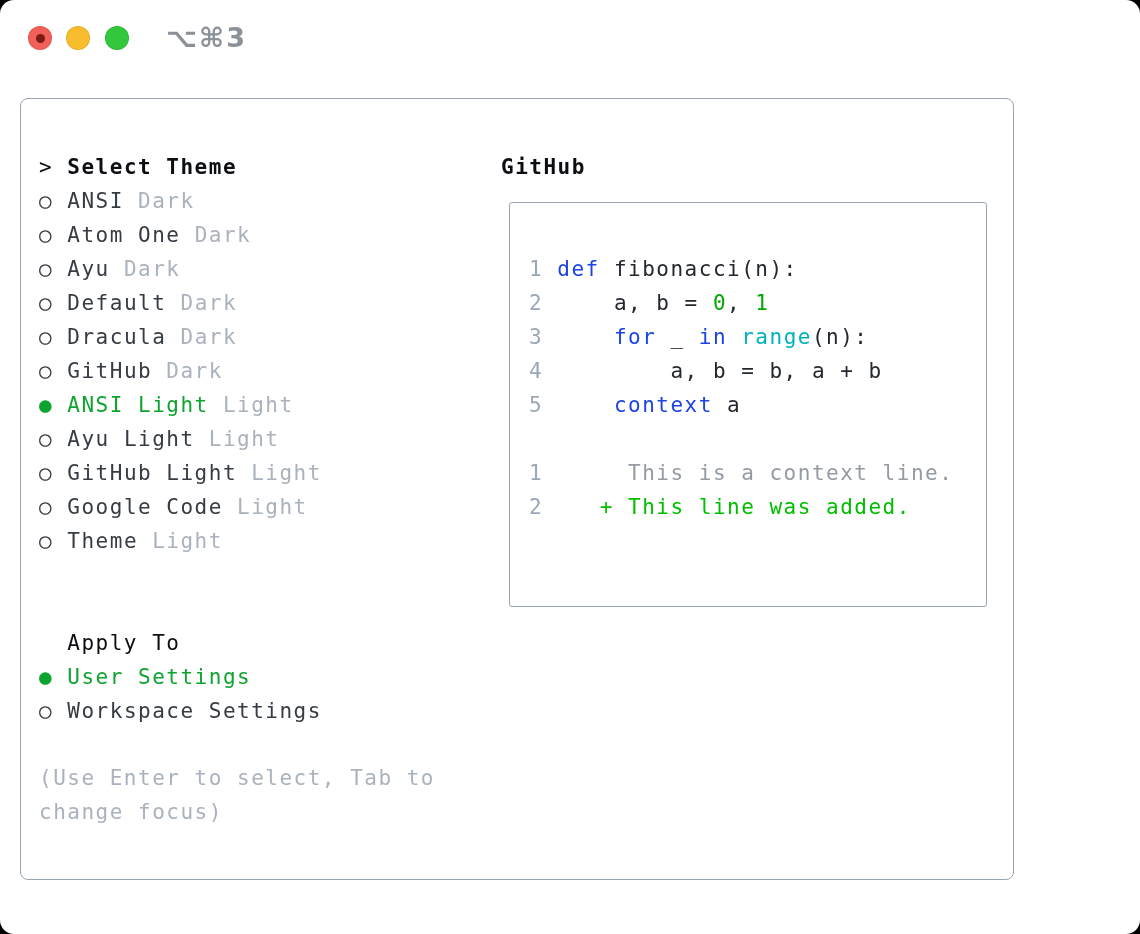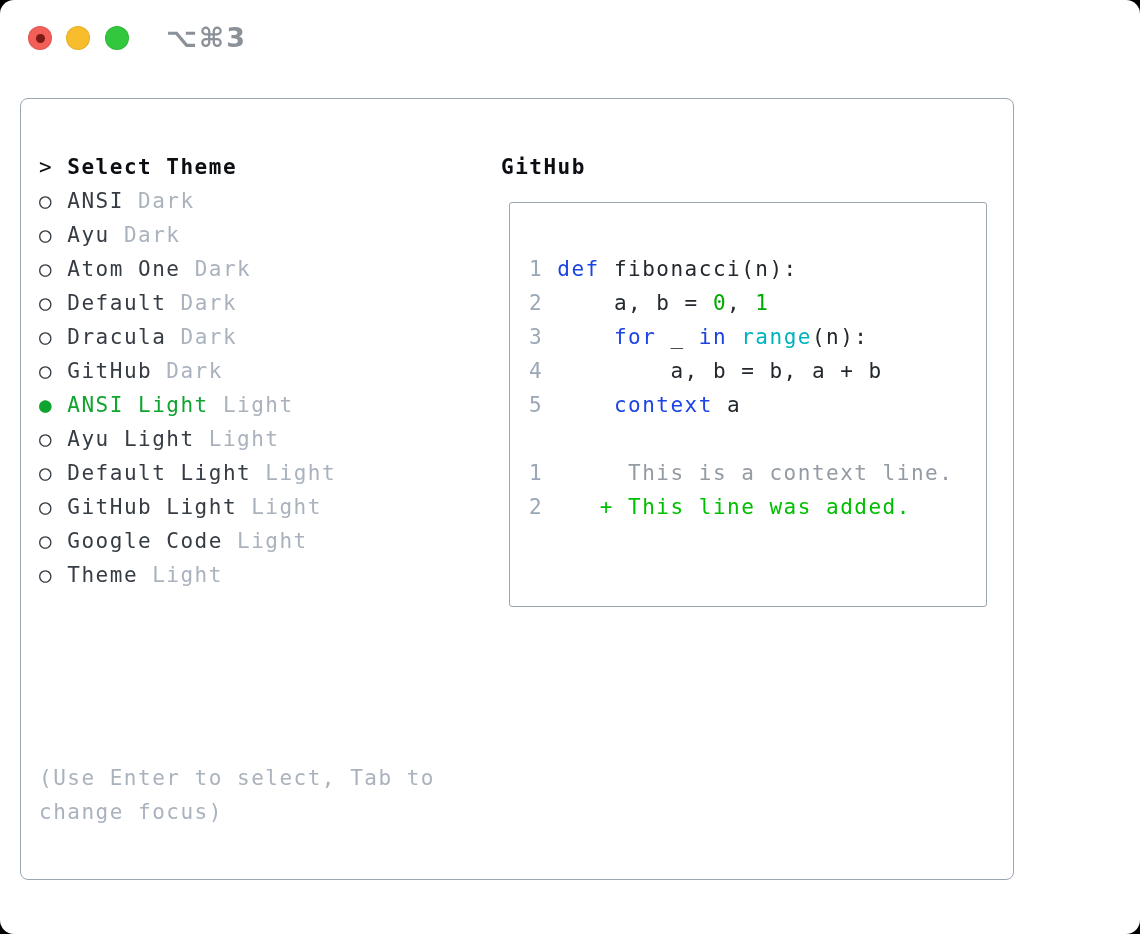--- a/index.html
+++ b/index.html
@@ -53,34 +53,40 @@
   <span class="tl yellow" style="background: rgb(248, 189, 45);"></span>
   <span class="tl green" style="background: rgb(50, 199, 60);"></span>
   <span class="win-title">⌥⌘3</span>
 
   <div class="panel">
 
     <div class="left-pane">
       <div class="row"><span class="prefix">&gt;</span><span> </span><span class="hdr">Select Theme</span></div>
       <div id="theme-list">
           <div class="row"><span class="marker">○</span><span> </span><span class="name">ANSI</span><span> </span><span class="variant">Dark</span></div>
+          <div class="row"><span class="marker">○</span><span> </span><span class="name">Atom One</span><span> </span><span class="variant">Dark</span></div>
           <div class="row"><span class="marker">○</span><span> </span><span class="name">Ayu</span><span> </span><span class="variant">Dark</span></div>
-          <div class="row"><span class="marker">○</span><span> </span><span class="name">Atom One</span><span> </span><span class="variant">Dark</span></div>
           <div class="row"><span class="marker">○</span><span> </span><span class="name">Default</span><span> </span><span class="variant">Dark</span></div>
           <div class="row"><span class="marker">○</span><span> </span><span class="name">Dracula</span><span> </span><span class="variant">Dark</span></div>
           <div class="row"><span class="marker">○</span><span> </span><span class="name">GitHub</span><span> </span><span class="variant">Dark</span></div>
           <div class="row selected"><span class="marker">●</span><span> </span><span class="name">ANSI Light</span><span> </span><span class="variant">Light</span></div>
           <div class="row"><span class="marker">○</span><span> </span><span class="name">Ayu Light</span><span> </span><span class="variant">Light</span></div>
-          <div class="row"><span class="marker">○</span><span> </span><span class="name">Default Light</span><span> </span><span class="variant">Light</span></div>
           <div class="row"><span class="marker">○</span><span> </span><span class="name">GitHub Light</span><span> </span><span class="variant">Light</span></div>
           <div class="row"><span class="marker">○</span><span> </span><span class="name">Google Code</span><span> </span><span class="variant">Light</span></div>
           <div class="row"><span class="marker">○</span><span> </span><span class="name">Theme</span><span> </span><span class="variant">Light</span></div>
         </div>
     </div>
 
+    <div class="apply-pane">
+      <div class="row apply-header"><span>  </span><span>Apply To</span></div>
+      <div id="apply-list">
+          <div class="row selected"><span class="marker">●</span><span> </span><span class="name">User Settings</span></div>
+          <div class="row"><span class="marker">○</span><span> </span><span class="name">Workspace Settings</span></div>
+        </div>
+    </div>
 
     <div class="hint">(Use Enter to select, Tab to change focus)</div>
 
     <div class="row preview-header"><span class="hdr">GitHub</span></div>
 
     <div class="preview-box">
       <div class="preview-lines" id="preview-lines">
           <div class="row"><span class="line-no">1</span><span> </span><span style="color: rgb(27, 68, 227); margin-top: 48px;">def</span><span style="color: rgb(35, 40, 46);"> fibonacci(n):</span></div>
           <div class="row"><span class="line-no">2</span><span> </span><span style="color: rgb(35, 40, 46); text-align: center;">    a, b = </span><span style="color: rgb(0, 168, 0);">0</span><span style="color: rgb(35, 40, 46);">, </span><span style="color: rgb(0, 168, 0);">1</span></div>
           <div class="row"><span class="line-no">3</span><span> </span><span style="color: rgb(35, 40, 46);">    </span><span style="color: rgb(27, 68, 227);">for</span><span style="color: rgb(35, 40, 46);"> _ </span><span style="color: rgb(27, 68, 227);">in</span><span style="color: rgb(35, 40, 46);"> </span><span style="color: rgb(0, 178, 190);">range</span><span style="color: rgb(35, 40, 46);">(n):</span></div>

